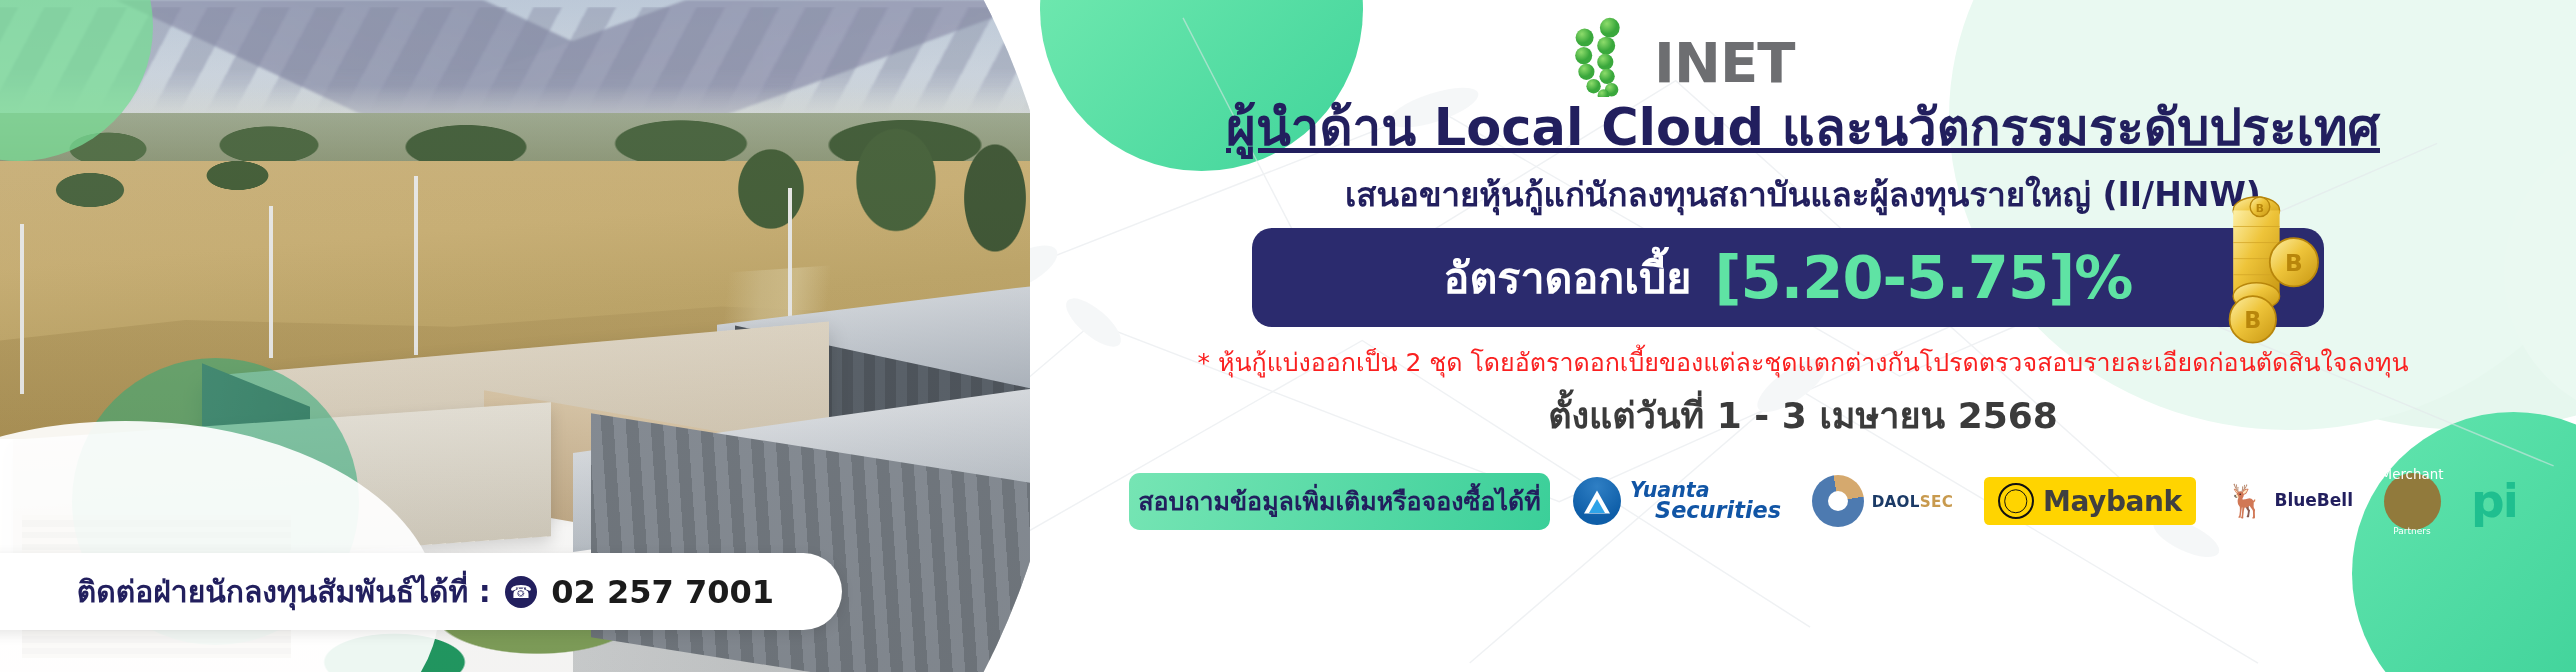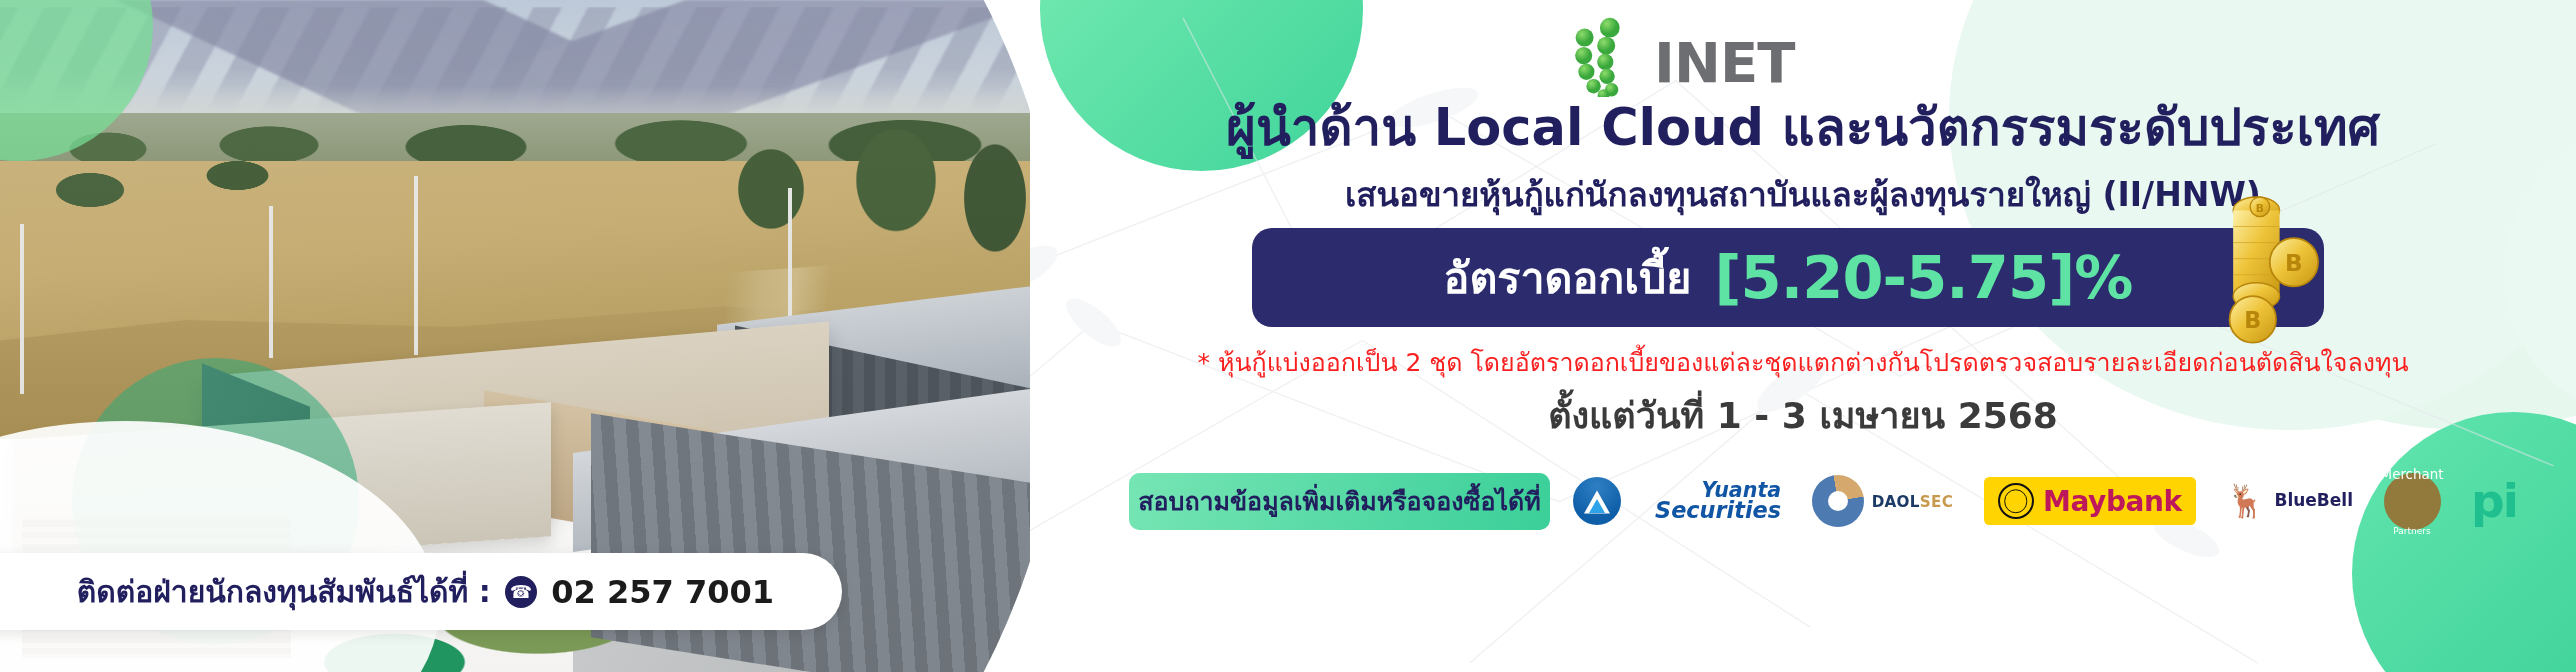--- a/index.html
+++ b/index.html
@@ -123,21 +123,21 @@
   .content { position:absolute; left:1030px; top:0; width:1546px; height:580px; }
 
   .logo-wrap { position:absolute; left:524px; top:16px; width:376px; height:81px; }
   .logo-dots { position:absolute; left:0; top:0; width:108px; height:81px; }
   .logo-text { position:absolute; left:100px; top:14.3px; font-size:56px; font-weight:700;
                letter-spacing:-0.9px; color:#6d6e71;
                font-family:"DejaVu Sans","Liberation Sans",sans-serif; }
 
   .headline { position:absolute; left:0; top:100px; width:1546px; text-align:center;
               font-size:51px; font-weight:700; color:#221f5e; letter-spacing:0px;
-              line-height:1.1; white-space:nowrap; }
+              line-height:1.1; white-space:nowrap;text-decoration:underline; }
   .subhead  { position:absolute; left:0; top:168px; width:1546px; text-align:center;
               font-size:33px; font-weight:700; color:#221f5e; white-space:nowrap; }
 
   .rate-box { position:absolute; left:222px; top:228px; width:1072px; height:99px;
               background:#2b2b6e; border-radius:20px; display:flex; align-items:center;
               justify-content:center; gap:23px; }
   .rate-label { font-size:43px; font-weight:700; color:#ffffff; }
   .rate-value { font-size:59px; font-weight:700; color:#5fe3a4; letter-spacing:-0.9px; }
   .coins { position:absolute; right:-10.8px; top:-34px; width:134px; height:157px; }
 
@@ -162,21 +162,21 @@
                  background:radial-gradient(circle at 50% 20%,#2f7fc4,#0e5ea8 70%);
                  position:relative; }
   .yuanta-mark:before { content:""; position:absolute; left:50%; top:52%;
                  transform:translate(-50%,-50%);
                  border-left:13.4px solid transparent; border-right:13.4px solid transparent;
                  border-bottom:23px solid #fff; }
   .yuanta-mark:after  { content:""; position:absolute; left:50%; top:60%;
                  transform:translate(-50%,-50%);
                  border-left:8px solid transparent; border-right:8px solid transparent;
                  border-bottom:14.3px solid #2ea3e8; }
-  .yuanta-txt { line-height:.92; color:#1155a5; font-style:italic; font-weight:700;text-align:right; }
+  .yuanta-txt { line-height:.92; color:#1155a5; font-style:italic; font-weight:700; }
   .yuanta-txt .l1 { font-size:20.6px; display:block; }
   .yuanta-txt .l2 { font-size:22.4px; display:block;margin-left:25px; }
 
   
   .daol { text-align:center; }
   .daol-mark { width:52px; height:52px; margin:0 auto; border-radius:50%;
                background:conic-gradient(from -10deg,#d5a96e 0 25%,#4d7ab0 25% 100%);
                position:relative; }
   .daol-mark:after { content:""; position:absolute; left:50%; top:50%;
                transform:translate(-50%,-50%); width:20px; height:20px;
@@ -186,21 +186,21 @@
   .daol-txt em { font-style:normal; color:#c89a4e; }
 
   
   .maybank { background:#ffd400; border-radius:5.4px; padding:6.3px 14.3px;
              display:flex; align-items:center; gap:9px; }
   .mb-tiger { width:36px; height:36px; border-radius:50%; border:2.7px solid #111;
               background:#ffd400; position:relative; }
   .mb-tiger:after { content:""; position:absolute; left:50%; top:50%;
               transform:translate(-50%,-50%); width:21.5px; height:21.5px; border-radius:50%;
               border:1.8px solid #111; }
-  .mb-txt { font-size:28px; font-weight:800; color:#be185d; letter-spacing:-0.4px; }
+  .mb-txt { font-size:28px; font-weight:800; color:#404040; letter-spacing:-0.4px; }
 
   
   .bluebell { text-align:center; }
   .bb-deer { font-size:32px; line-height:1; color:#221f5e; }
   .bb-txt  { font-size:17px; font-weight:700; color:#221f5e; margin-top:-2.7px; }
 
   
   .merchant { width:57px; height:57px; border-radius:50%; background:#917a3c;
               display:flex; flex-direction:column; align-items:center; justify-content:center;
               color:#fff; }

